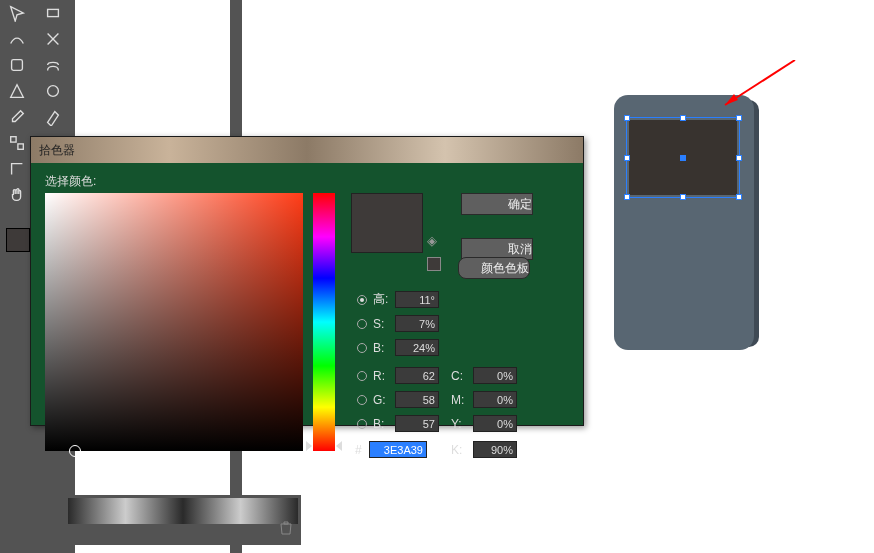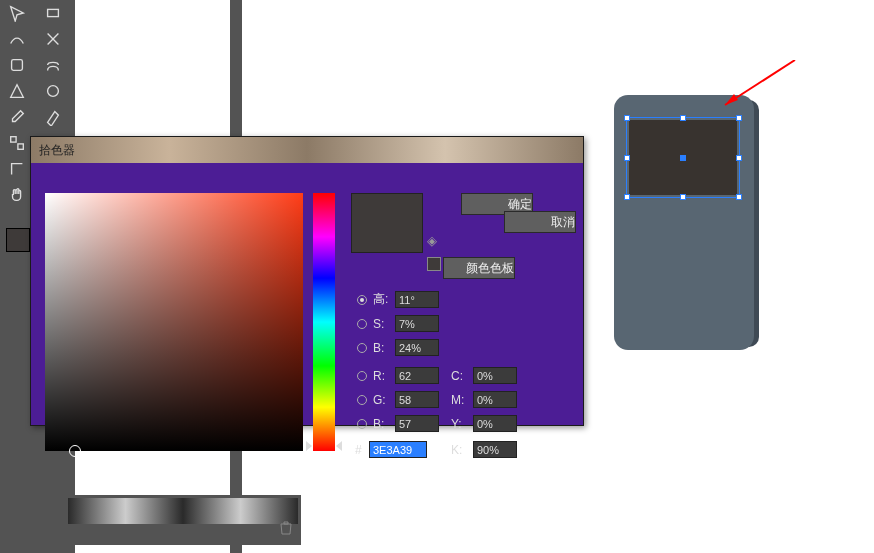--- a/index.html
+++ b/index.html
@@ -28,47 +28,47 @@
   .handle { position: absolute; width: 6px; height: 6px; background: #fff; border: 1px solid #2a7fff; }
   .h-tl { left: -3px; top: -3px; } .h-tr { right: -3px; top: -3px; }
   .h-bl { left: -3px; bottom: -3px; } .h-br { right: -3px; bottom: -3px; }
   .h-t { left: 50%; top: -3px; margin-left: -3px; } .h-b { left: 50%; bottom: -3px; margin-left: -3px; }
   .h-l { left: -3px; top: 50%; margin-top: -3px; } .h-r { right: -3px; top: 50%; margin-top: -3px; }
   .h-c { left: 50%; top: 50%; margin: -3px 0 0 -3px; background: #2a7fff; border-color:#2a7fff; }
   
   .arrow { position: absolute; left: 720px; top: 60px; width: 80px; height: 50px; }
   
   
-  .dialog { position: absolute; left: 30px; top: 136px; width: 554px; height: 290px; background: #4c1d95; border: 1px solid #1a1a1a; box-shadow: 2px 2px 6px rgba(0,0,0,.4); }
+  .dialog { position: absolute; left: 30px; top: 136px; width: 554px; height: 290px; background: #14532d; border: 1px solid #1a1a1a; box-shadow: 2px 2px 6px rgba(0,0,0,.4); }
   .titlebar { height: 26px; background: linear-gradient(90deg,#8c7a66,#c9b39a,#8c7a66,#d4c3ae,#8c7a66); display: flex; align-items: center; padding: 0 8px; color: #222; font-size: 12px; }
   .dlg-body { padding: 10px 14px; color: #ddd; font-size: 12px; position: relative; height: 340px; }
   .prompt { margin-bottom: 8px; }
   
   .picker-area { position: absolute; left: 14px; top: 30px; width: 258px; height: 258px; background: linear-gradient(to top, #000, transparent), linear-gradient(to right, #fff, #ff3c17); }
   .picker-ring { position: absolute; left: 24px; top: 252px; width: 12px; height: 12px; border: 1.5px solid #fff; border-radius: 50%; }
   
   .hue-bar { position: absolute; left: 282px; top: 30px; width: 22px; height: 258px; background: linear-gradient(to bottom, #f00, #f0f 17%, #00f 33%, #0ff 50%, #0f0 67%, #ff0 83%, #f00); }
   .hue-arrows { position: absolute; left: 277px; top: 278px; width: 32px; height: 10px; }
   .hue-arrows::before, .hue-arrows::after { content:""; position:absolute; top:0; width:0; height:0; border-top:5px solid transparent; border-bottom:5px solid transparent; }
   .hue-arrows::before { left:-2px; border-left:6px solid #ddd; }
   .hue-arrows::after { right:-2px; border-right:6px solid #ddd; }
   
   .preview { position: absolute; left: 320px; top: 30px; width: 72px; height: 60px; background: #3E3A39; border: 1px solid #222; }
   .cube { position: absolute; left: 396px; top: 70px; font-size: 13px; color: #999; }
   .tiny-sw { position: absolute; left: 396px; top: 94px; width: 14px; height: 14px; background: #3E3A39; border: 1px solid #888; }
   
   .btn { position: absolute; width: 72px; height: 22px; background: #5f5f5f; border: 1px solid #2a2a2a; color: #eee; font-size: 12px; text-align: right; line-height: 20px; }
   .btn-ok { left: 430px; top: 30px; }
-  .btn-cancel { left: 430px; top: 48px; margin-left: 43px; }
-  .btn-swatch { left: 412px; top: 94px; }
+  .btn-cancel { left: 430px; top: 75px; }
+  .btn-swatch { left: 427px; top: 94px; border-radius: 8px; }
   
   .radio-row { position: absolute; left: 326px; display: flex; align-items: center; gap: 4px; }
   .radio-row .radio { width: 10px; height: 10px; border-radius: 50%; border: 1px solid #aaa; margin-right: 2px; }
   .radio-row .radio.sel::after { content:""; display:block; width:4px; height:4px; background:#ddd; border-radius:50%; margin:2px; }
-  .field { width: 44px; height: 17px; background: #3b3b3b; border: 1px solid #222; color: #ddd; font-size: 11px; padding: 0 3px; }
+  .field { width: 44px; height: 17px; background: #3b3b3b; border: 1px solid #222; color: #ddd; font-size: 11px; padding: 0 3px; text-align: right; }
   .field.sel { background:#2a7fff; color:#fff; }
   .lbl { width: 18px; color: #ddd; }
   
   .r-hsb1 { top: 128px; } .r-hsb2 { top: 152px; } .r-hsb3 { top: 176px; }
   .r-rgb1 { top: 204px; } .r-rgb2 { top: 228px; } .r-rgb3 { top: 252px; }
   .r-hex  { top: 278px; left: 324px; }
   
   .cmyk { position: absolute; left: 420px; display:flex; align-items:center; gap:4px; }
   .c1{top:204px;} .c2{top:228px;} .c3{top:252px;} .c4{top:278px;}
   
@@ -193,20 +193,21 @@
 <svg class="arrow">
   <line x1="75" y1="0" x2="5" y2="45" stroke="#f00" stroke-width="2"></line>
   <polygon points="5,45 14,34 18,40" fill="#f00"></polygon>
 </svg>
 
 <div class="dialog">
   <div class="titlebar">
     <span>拾色器</span>
   </div>
   <div class="dlg-body">
+    <div class="prompt">选择颜色:</div>
 
     <div class="picker-area">
       <div class="picker-ring"></div>
     </div>
     <div class="hue-bar"></div>
     <div class="hue-arrows"></div>
 
     <div class="preview"></div>
     <div class="cube">◈</div>
     <div class="tiny-sw"></div>

